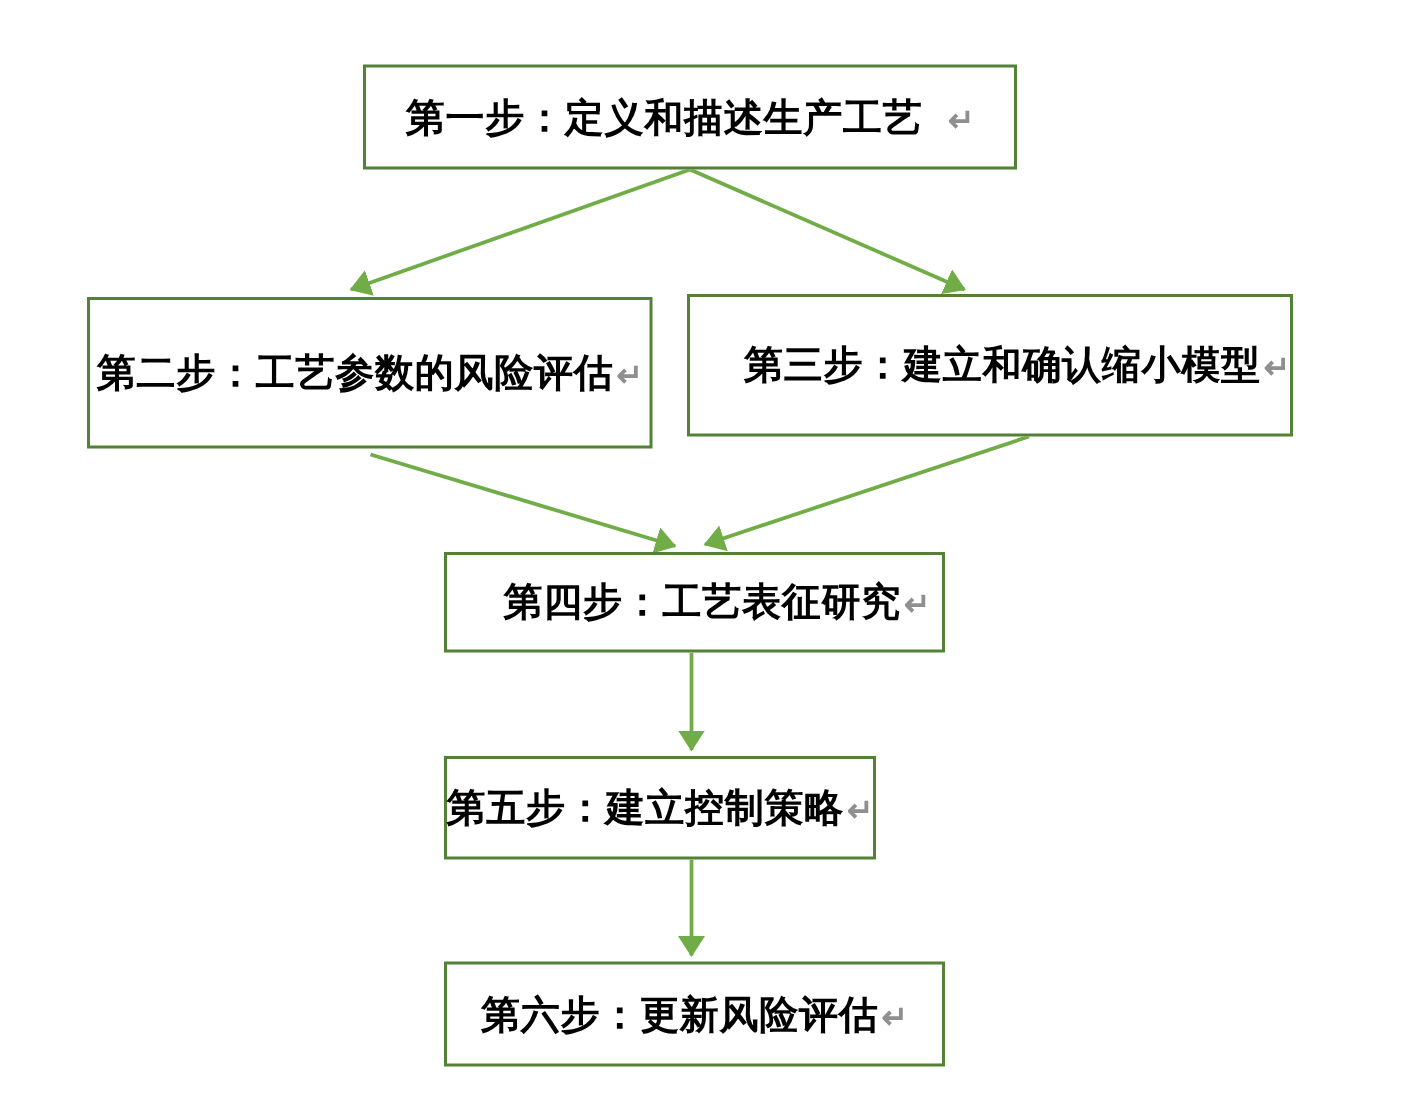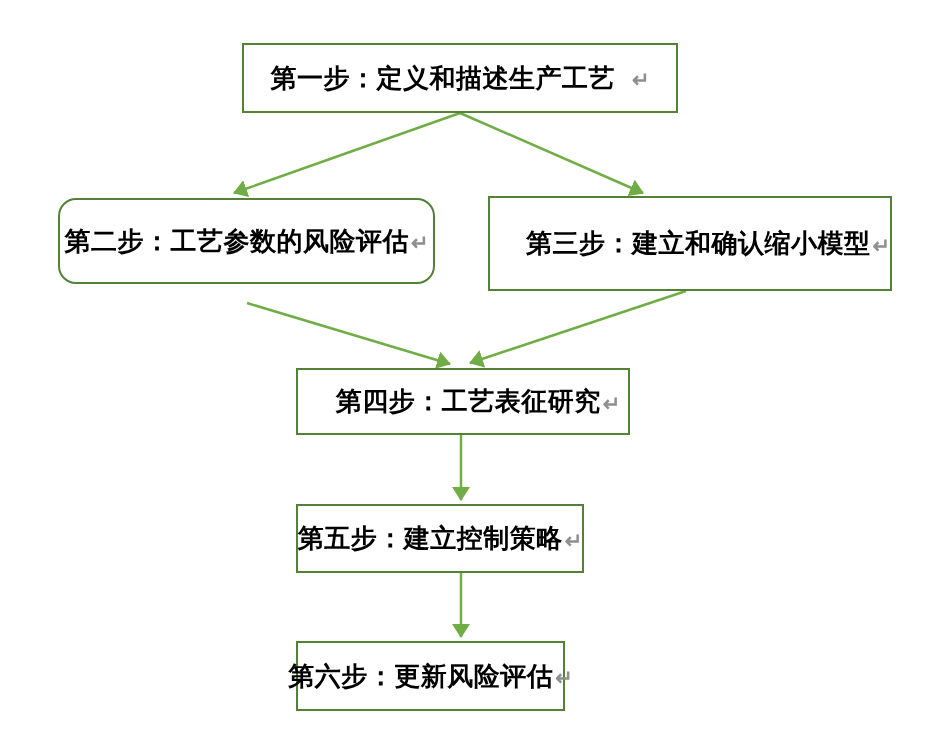--- a/index.html
+++ b/index.html
@@ -48,25 +48,25 @@
   }
   .box .pmark {
     color: var(--return-mark, #8f8f8f);
     font-size: 21px;
     font-weight: bold;
     margin-left: 2px;
     position: relative;
     top: 2px;
   }
   .box-step1 { left: 242px; top: 43px;  width: 436px; height: 70px; gap: 15px; }
-  .box-step2 { left: 58px;  top: 198px; width: 377px; height: 86px; border-radius: 18px; }
-  .box-step3 { left: 488px; top: 196px; width: 404px; height: 95px; padding-left: 36px; }
+  .box-step2 { left: 58px;  top: 198px; width: 377px; height: 101px; }
+  .box-step3 { left: 458px; top: 196px; width: 404px; height: 95px; padding-left: 36px; }
   .box-step4 { left: 296px; top: 368px; width: 334px; height: 67px; padding-left: 30px; }
   .box-step5 { left: 296px; top: 504px; width: 288px; height: 69px; }
-  .box-step6 { left: 296px; top: 641px; width: 269px; height: 70px; }
+  .box-step6 { left: 296px; top: 641px; width: 334px; height: 70px; }
 </style>
 </head>
 <body>
 
 <div class="canvas">
 
   <svg class="arrows-layer" width="939" height="739" viewBox="0 0 939 739" xmlns="http://www.w3.org/2000/svg">
     <defs>
       <marker id="ah" markerUnits="userSpaceOnUse" markerWidth="14" markerHeight="18" refX="13" refY="9" orient="auto">
         <path class="arrowhead-fill" d="M0,0 L14,9 L0,18 Z"></path>

